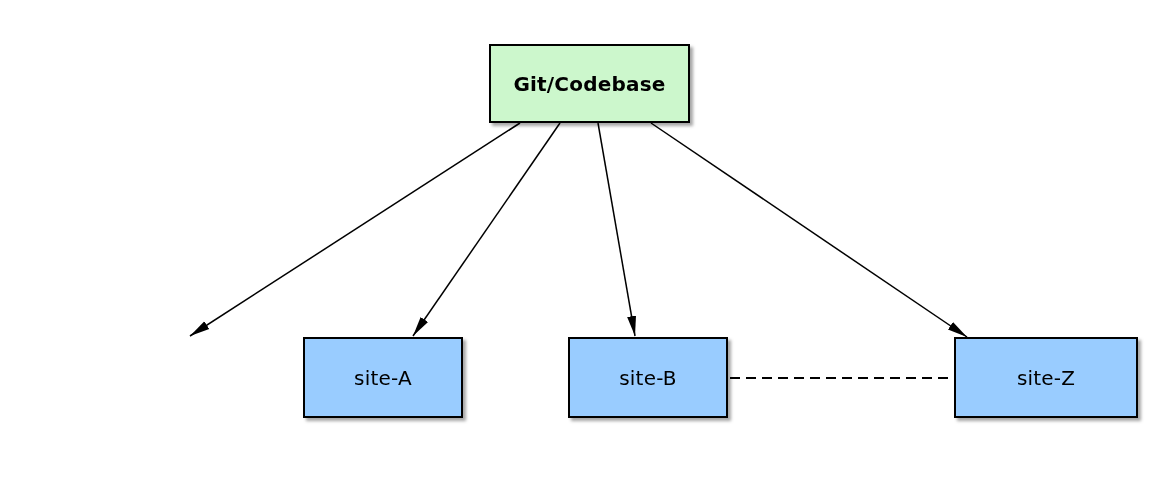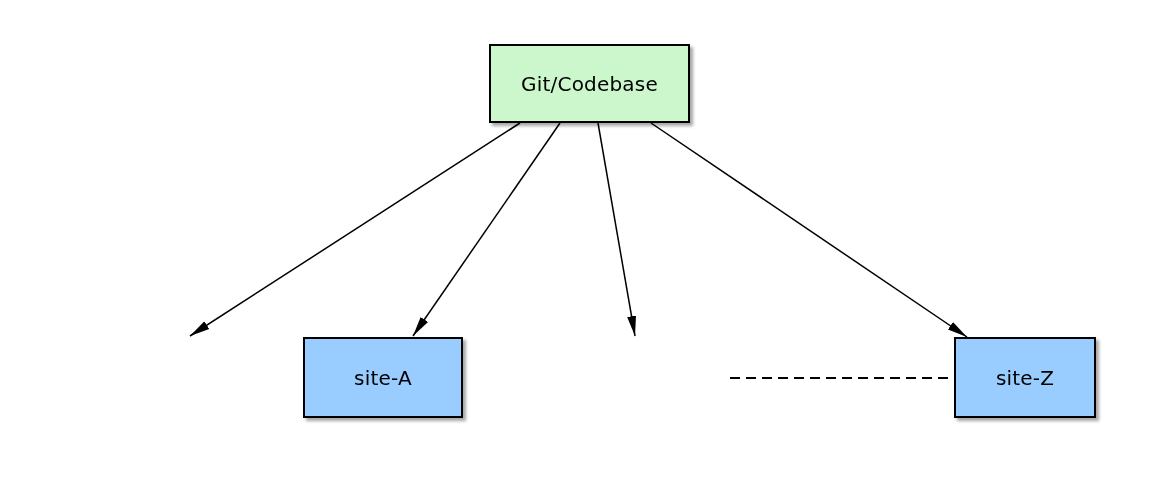--- a/index.html
+++ b/index.html
@@ -33,30 +33,31 @@
     color: #000000;
     box-shadow: 3px 3px 3px rgba(0, 0, 0, 0.35);
     letter-spacing: 0.2px;
   }
   .node.root {
     left: 489px;
     top: 44px;
     width: 201px;
     height: 79px;
     background: #ccf7cc;
+    font-weight: bold;
   }
   .node.child {
     top: 337px;
     height: 81px;
     background: #99ccff;
   }
   .node.blueprint { left: 39px;  width: 160px; }
   .node.site-a    { left: 303px; width: 160px; }
   .node.site-b    { left: 568px; width: 160px; }
-  .node.site-z    { left: 954px; width: 142px; }
+  .node.site-z    { left: 954px; width: 184px; }
   .edge {
     stroke: #000000;
     stroke-width: 1.5;
     fill: none;
   }
   .edge.dashed {
     stroke-width: 2;
     stroke-dasharray: 10 6;
   }
 </style>
@@ -76,16 +77,17 @@
     <line class="edge" x1="598" y1="123" x2="635" y2="336" marker-end="url(#arrowhead)"></line>
     <line class="edge" x1="651" y1="123" x2="967" y2="337" marker-end="url(#arrowhead)"></line>
     <line class="edge dashed" x1="730" y1="378" x2="952" y2="378"></line>
   </svg>
 
   <div class="node root">Git/Codebase</div>
 
 
   <div class="node child site-a">site-A</div>
 
+  <div class="node child site-b">site-B</div>
 
   <div class="node child site-z">site-Z</div>
 
 </div>
 
 </body></html>

